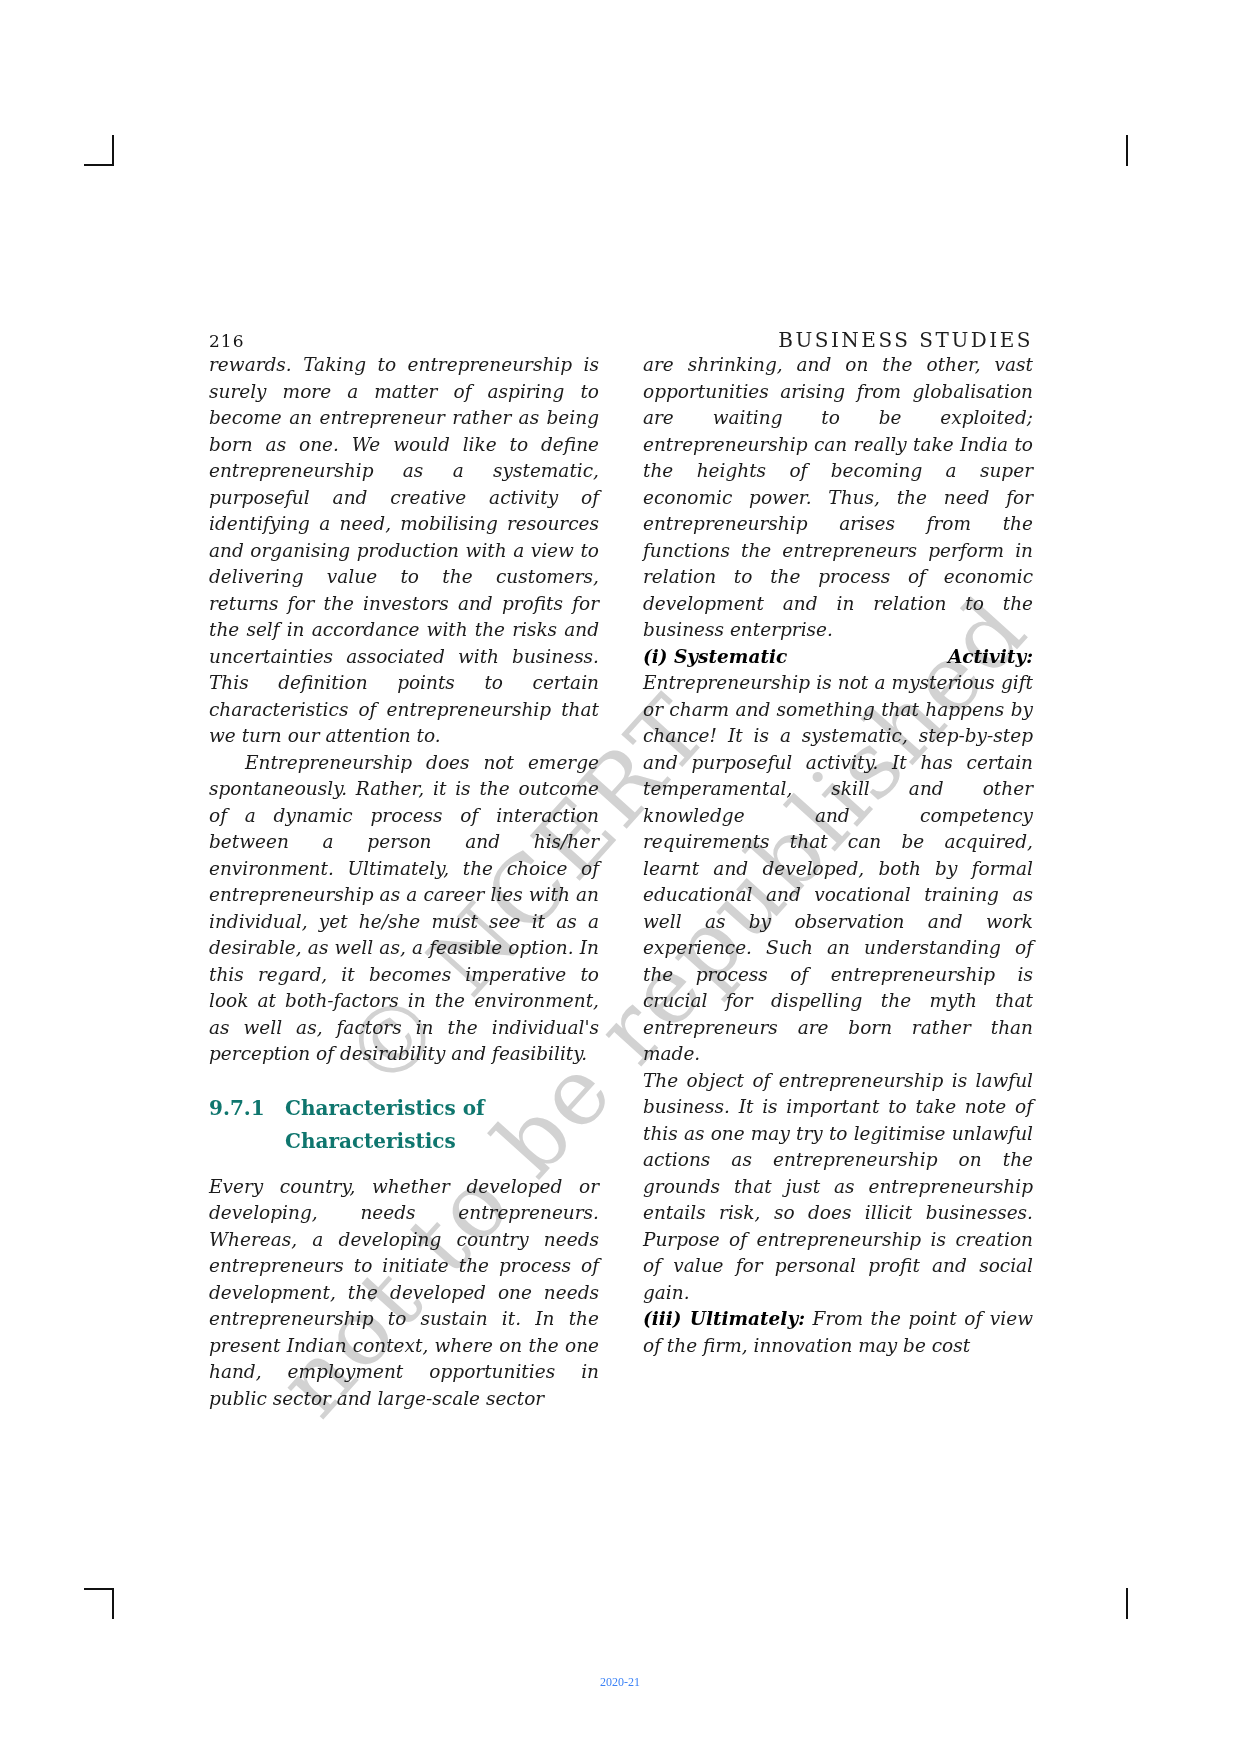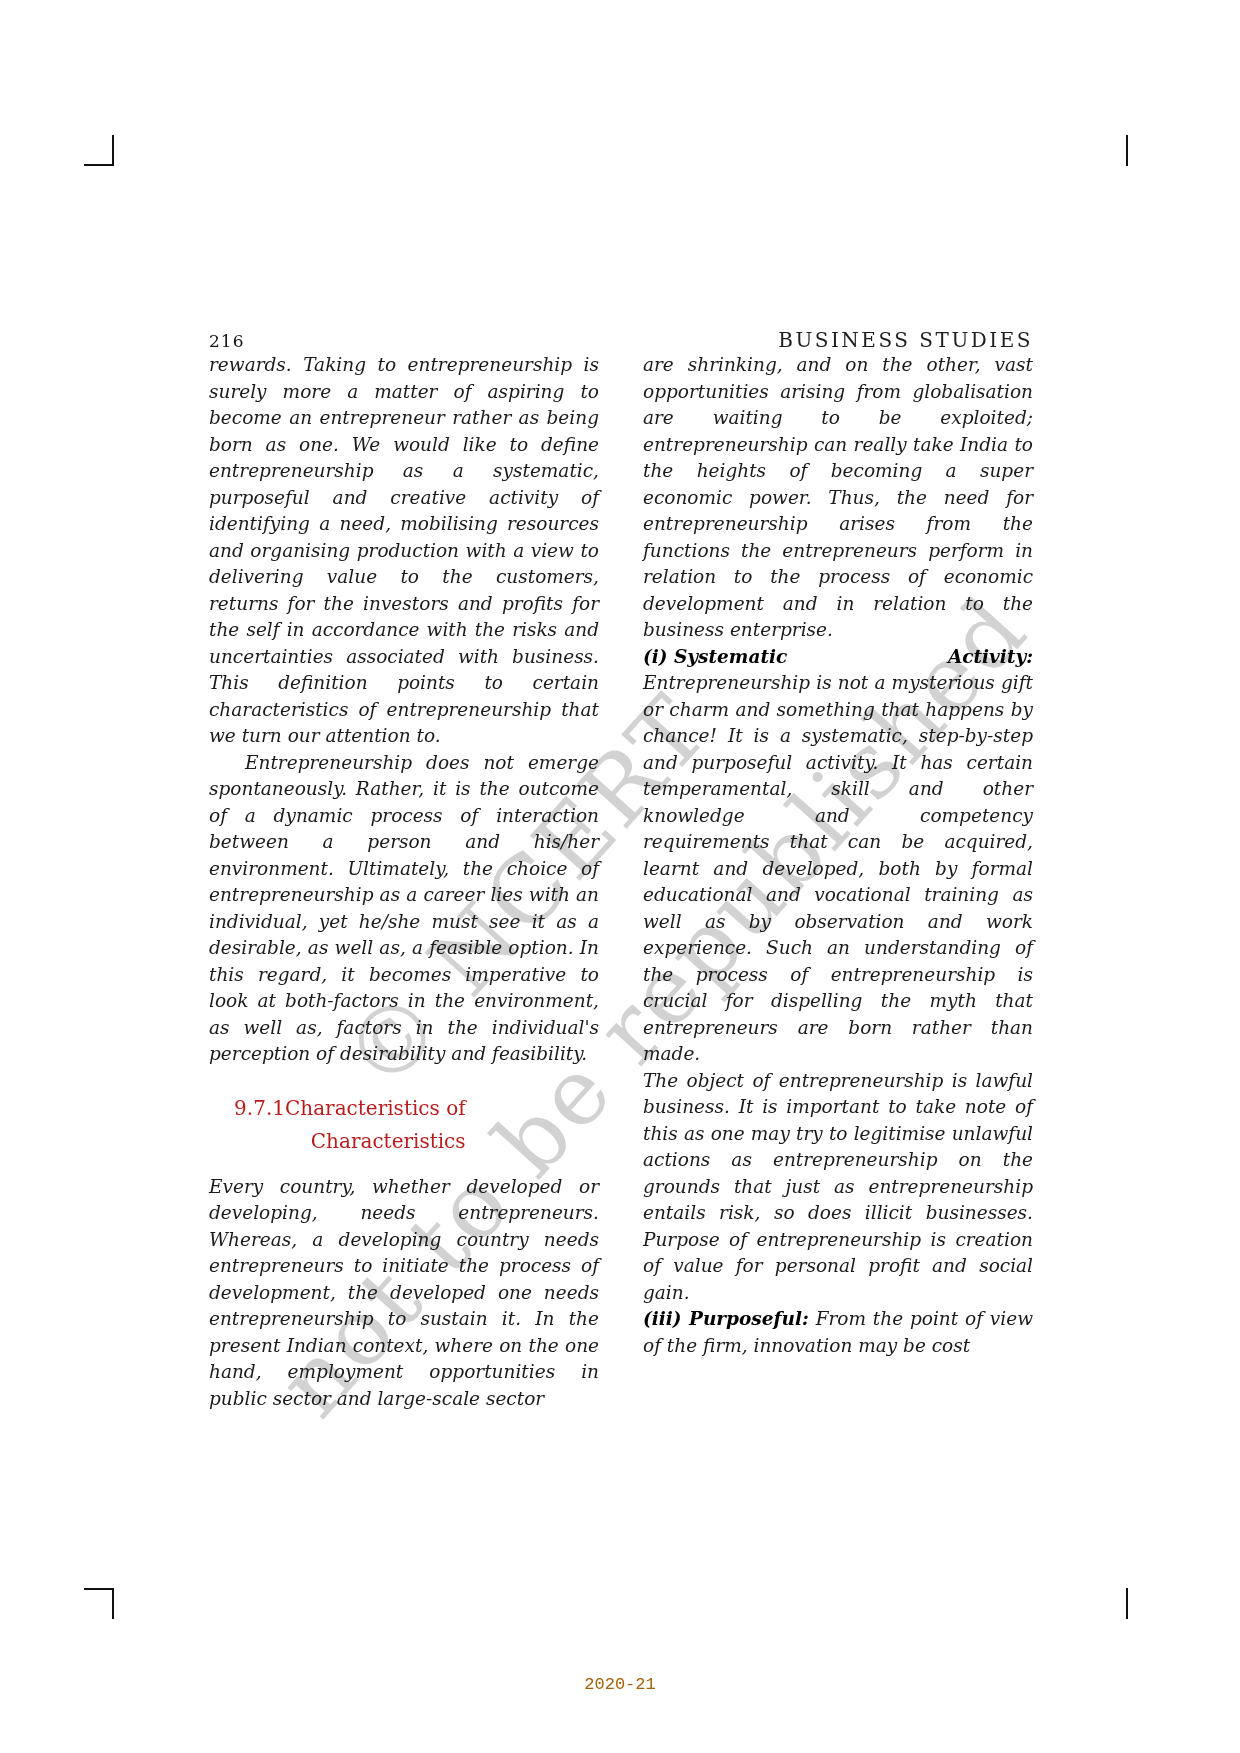--- a/index.html
+++ b/index.html
@@ -40,37 +40,37 @@
   .content{
     position:absolute;left:209px;top:352px;width:824px;
     display:flex;gap:44px;
     z-index:1;
   }
   .col{width:390px;font-size:18.5px;line-height:26.5px;text-align:justify;}
   .col p{margin:0;font-style:italic;}
   p.indent{text-indent:36px;}
   .sec-heading{
     margin:24px 0 16px 0;
-    font-weight:normal;color:#b91c1c;
+    font-weight:bold;color:#0f766e;
     font-size:20px;line-height:33px;
-    display:flex;text-align:right;
+    display:flex;text-align:left;
   }
   .sec-heading .num{width:76px;flex:none;}
   .spread{
     display:flex;justify-content:space-between;
     font-weight:bold;color:#000;
   }
   .item-label{font-weight:bold;color:#000;}
   .runin{font-weight:bold;color:#000;}
   
   .footer{
     position:absolute;left:0;top:1675px;width:1240px;
     text-align:center;
-    font-family:Liberation Mono, monospace;
-    font-size:17px;color:#a16207;
+    font-family:Liberation Serif, serif;
+    font-size:12px;color:#3b82f6;
     z-index:1;
   }
 </style>
 </head>
 <body>
 
 <div class="page">
 
   <div class="mark" style="left:112px;top:135px;width:2px;height:31px;"></div>
   <div class="mark" style="left:84px;top:164px;width:30px;height:2px;"></div>
@@ -105,21 +105,21 @@
     </div>
 
     <div class="col">
       <p>are shrinking, and on the other, vast opportunities arising from globalisation are waiting to be exploited; entrepreneurship can really take India to the heights of becoming a super economic power. Thus, the need for entrepreneurship arises from the functions the entrepreneurs perform in relation to the process of economic development and in relation to the business enterprise.</p>
       <p class="spread">
         <b>(i) Systematic</b>
         <b>Activity:</b>
       </p>
       <p>Entrepreneurship is not a mysterious gift or charm and something that happens by chance! It is a systematic, step-by-step and purposeful activity. It has certain temperamental, skill and other knowledge and competency requirements that can be acquired, learnt and developed, both by formal educational and vocational training as well as by observation and work experience. Such an understanding of the process of entrepreneurship is crucial for dispelling the myth that entrepreneurs are born rather than made.</p>
       <p>The object of entrepreneurship is lawful business. It is important to take note of this as one may try to legitimise unlawful actions as entrepreneurship on the grounds that just as entrepreneurship entails risk, so does illicit businesses. Purpose of entrepreneurship is creation of value for personal profit and social gain.</p>
-      <p><b class="runin">(iii) Purposeful:</b> <span>From the point of view of the firm, innovation may be cost</span></p>
+      <p><b class="runin">(iii) Ultimately:</b> <span>From the point of view of the firm, innovation may be cost</span></p>
     </div>
 
   </div>
 
   <div class="footer">
     <span>2020-21</span>
   </div>
 
 </div>
 

